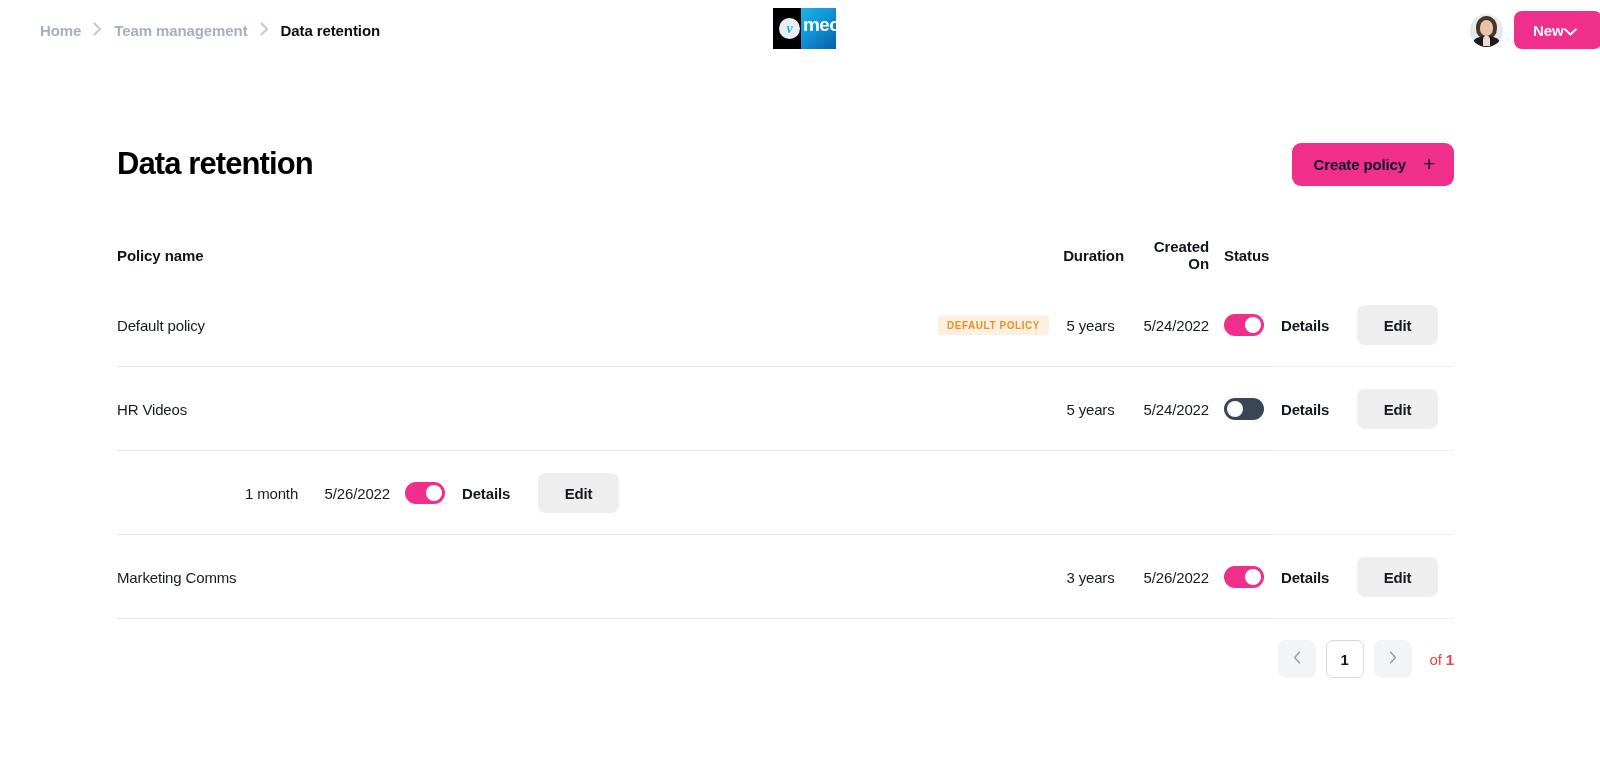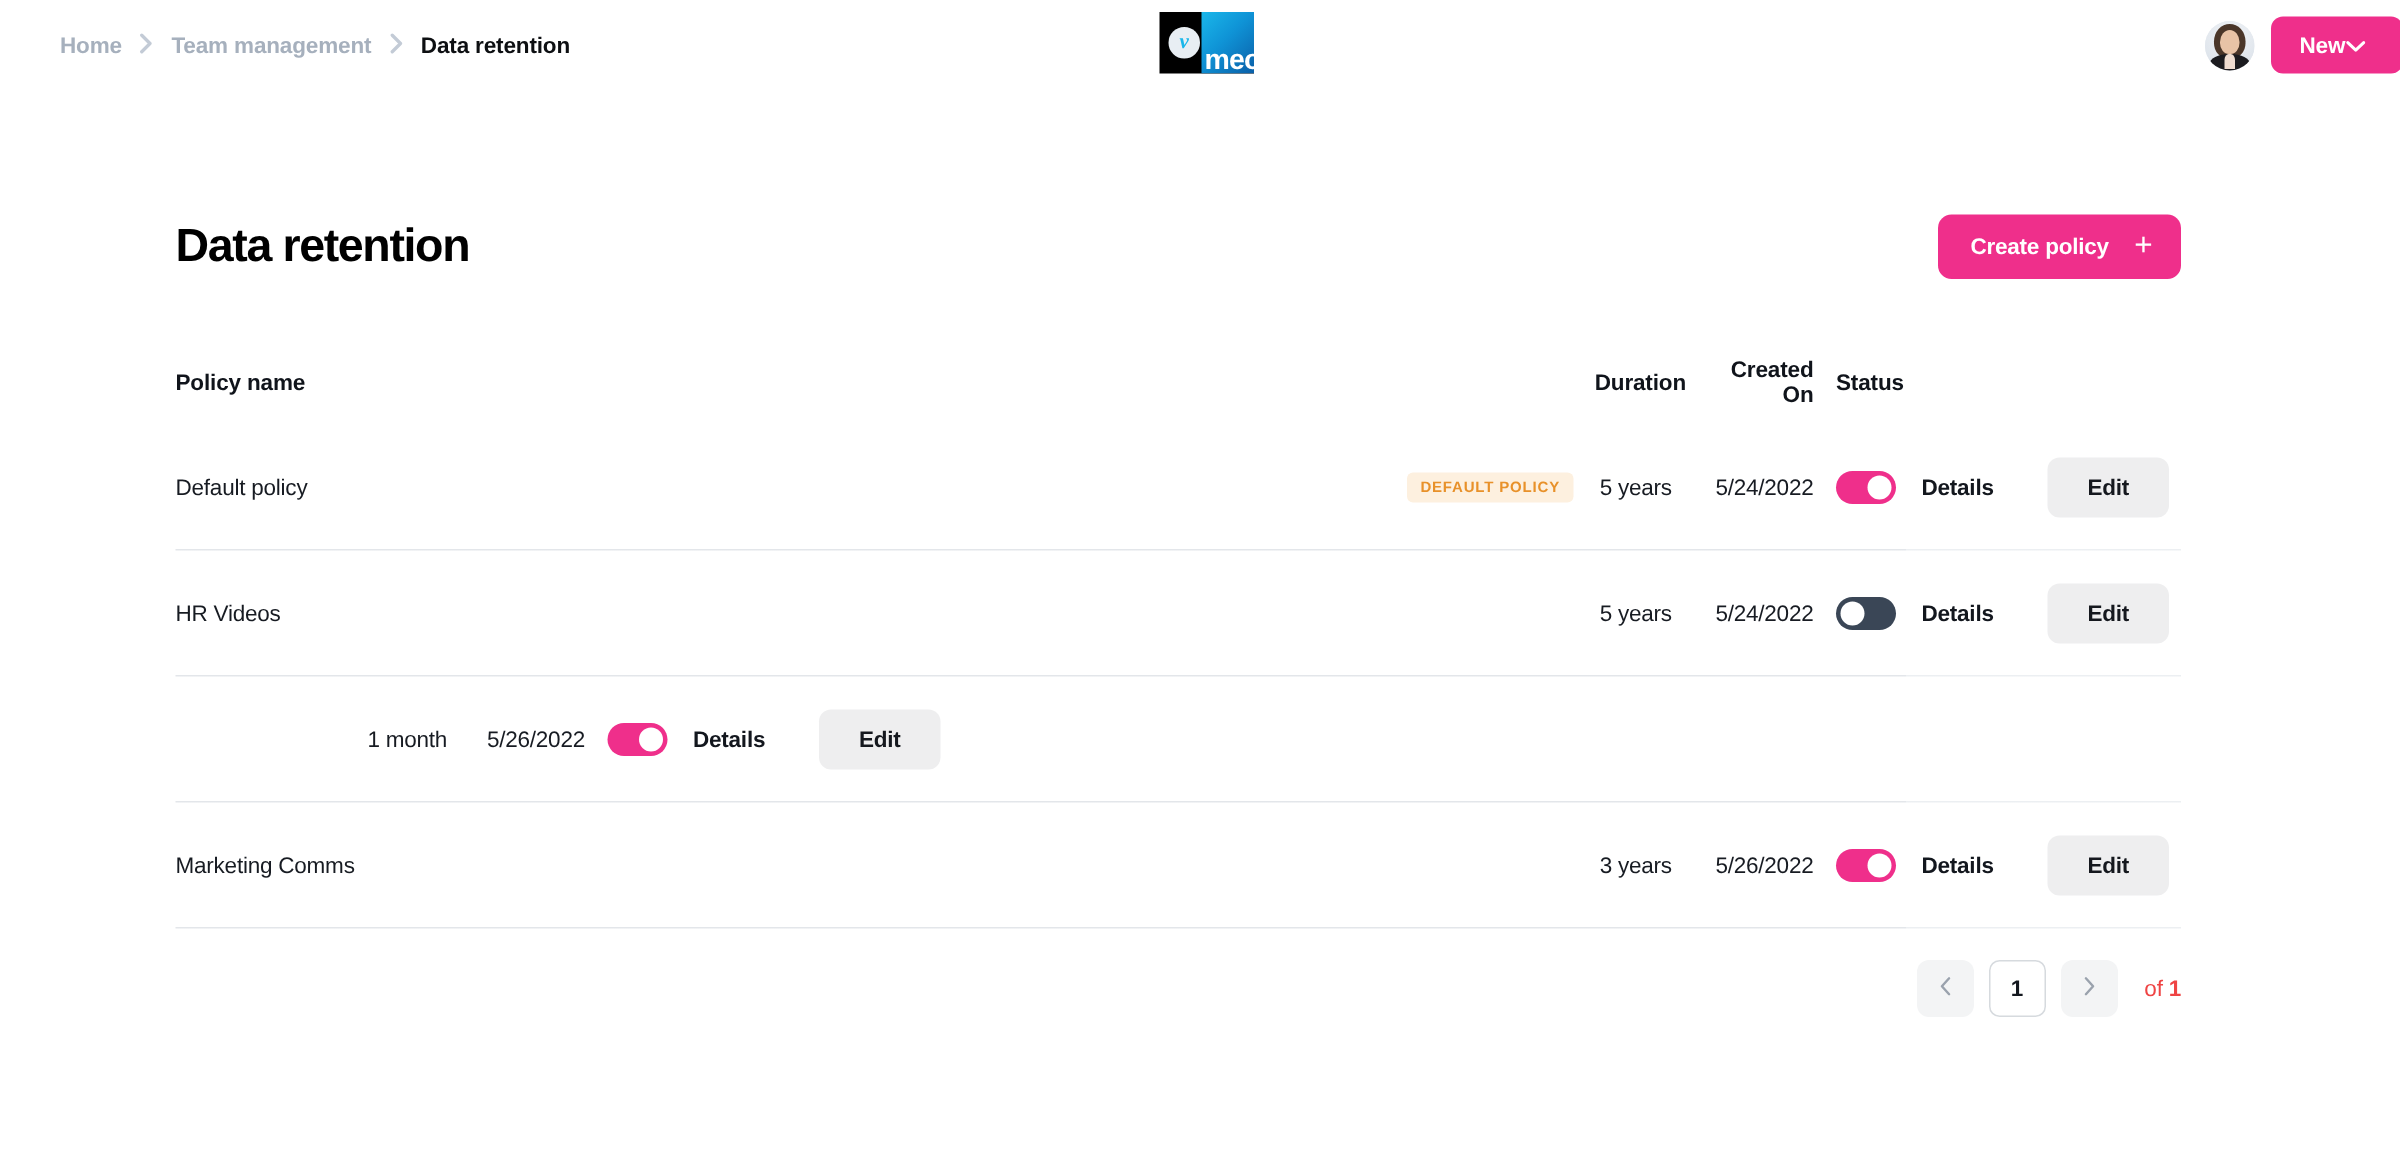--- a/index.html
+++ b/index.html
@@ -84,21 +84,21 @@
     color: #1ab7ea;
     font-size: 14px;
     font-weight: 700;
     font-style: italic;
     line-height: 1;
     font-family: "Liberation Serif", serif;
   }
   .logo-text {
     position: absolute;
     left: 30px;
-    top: 21px;
+    top: 5px;
     color: #ffffff;
     font-size: 19px;
     font-weight: 700;
     letter-spacing: -0.6px;
     line-height: 23px;
   }
 
   .topbar-right {
     position: absolute;
     right: 18px;
@@ -188,21 +188,21 @@
     letter-spacing: -0.9px;
     color: #000000;
     line-height: 36px;
   }
   .btn-create {
     height: 43px;
     padding: 0 19px 0 22px;
     border: none;
     border-radius: 9px;
     background: #ef2f8b;
-    color: #ffffff;
+    color: #0f172a;
     font-size: 15px;
     font-weight: 700;
     font-family: "Liberation Sans", sans-serif;
     display: flex;
     align-items: center;
     gap: 17px;
     cursor: pointer;
     letter-spacing: -0.15px;
   }
   .plus-icon {
@@ -300,21 +300,21 @@
     font-size: 15px;
     font-weight: 700;
     color: #13171e;
     text-decoration: none;
     letter-spacing: -0.15px;
     cursor: pointer;
   }
   .cell-edit {
     width: 97px; flex: none;
     display: flex;
-    justify-content: center;
+    justify-content: flex-start;
   }
   .btn-edit {
     width: 81px;
     height: 40px;
     border: none;
     border-radius: 8px;
     background: #eeeeef;
     color: #15181e;
     font-size: 15px;
     font-weight: 700;

